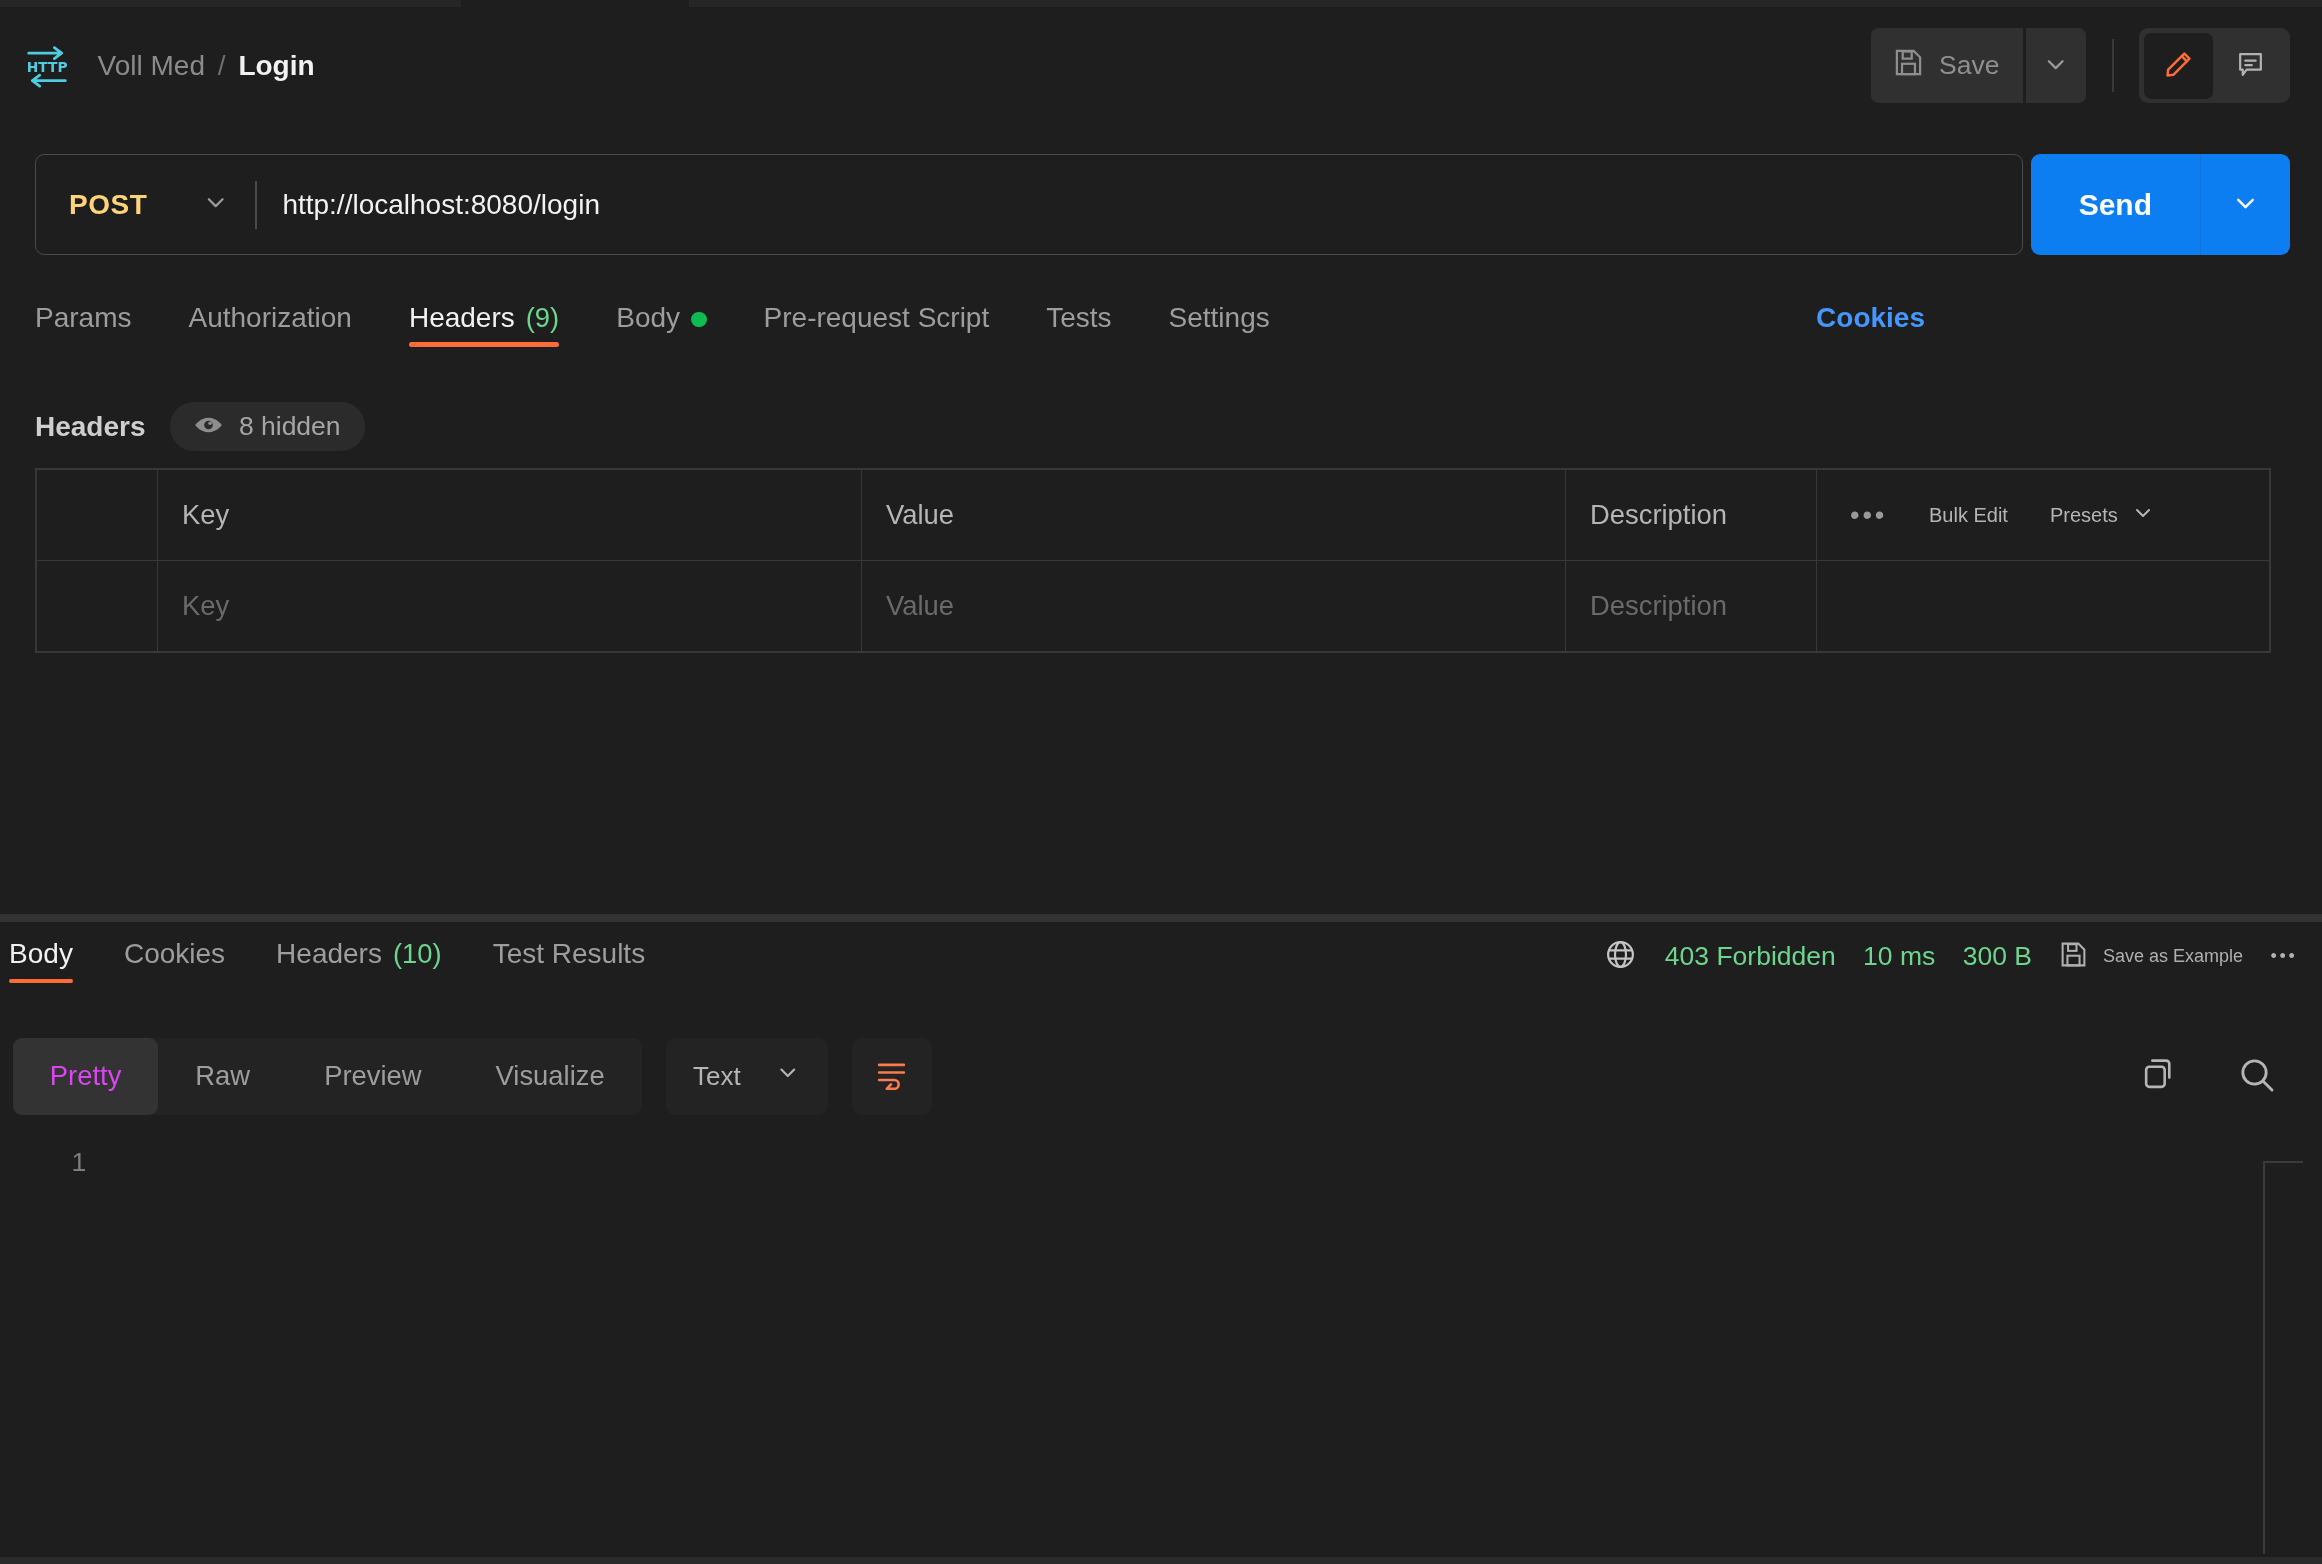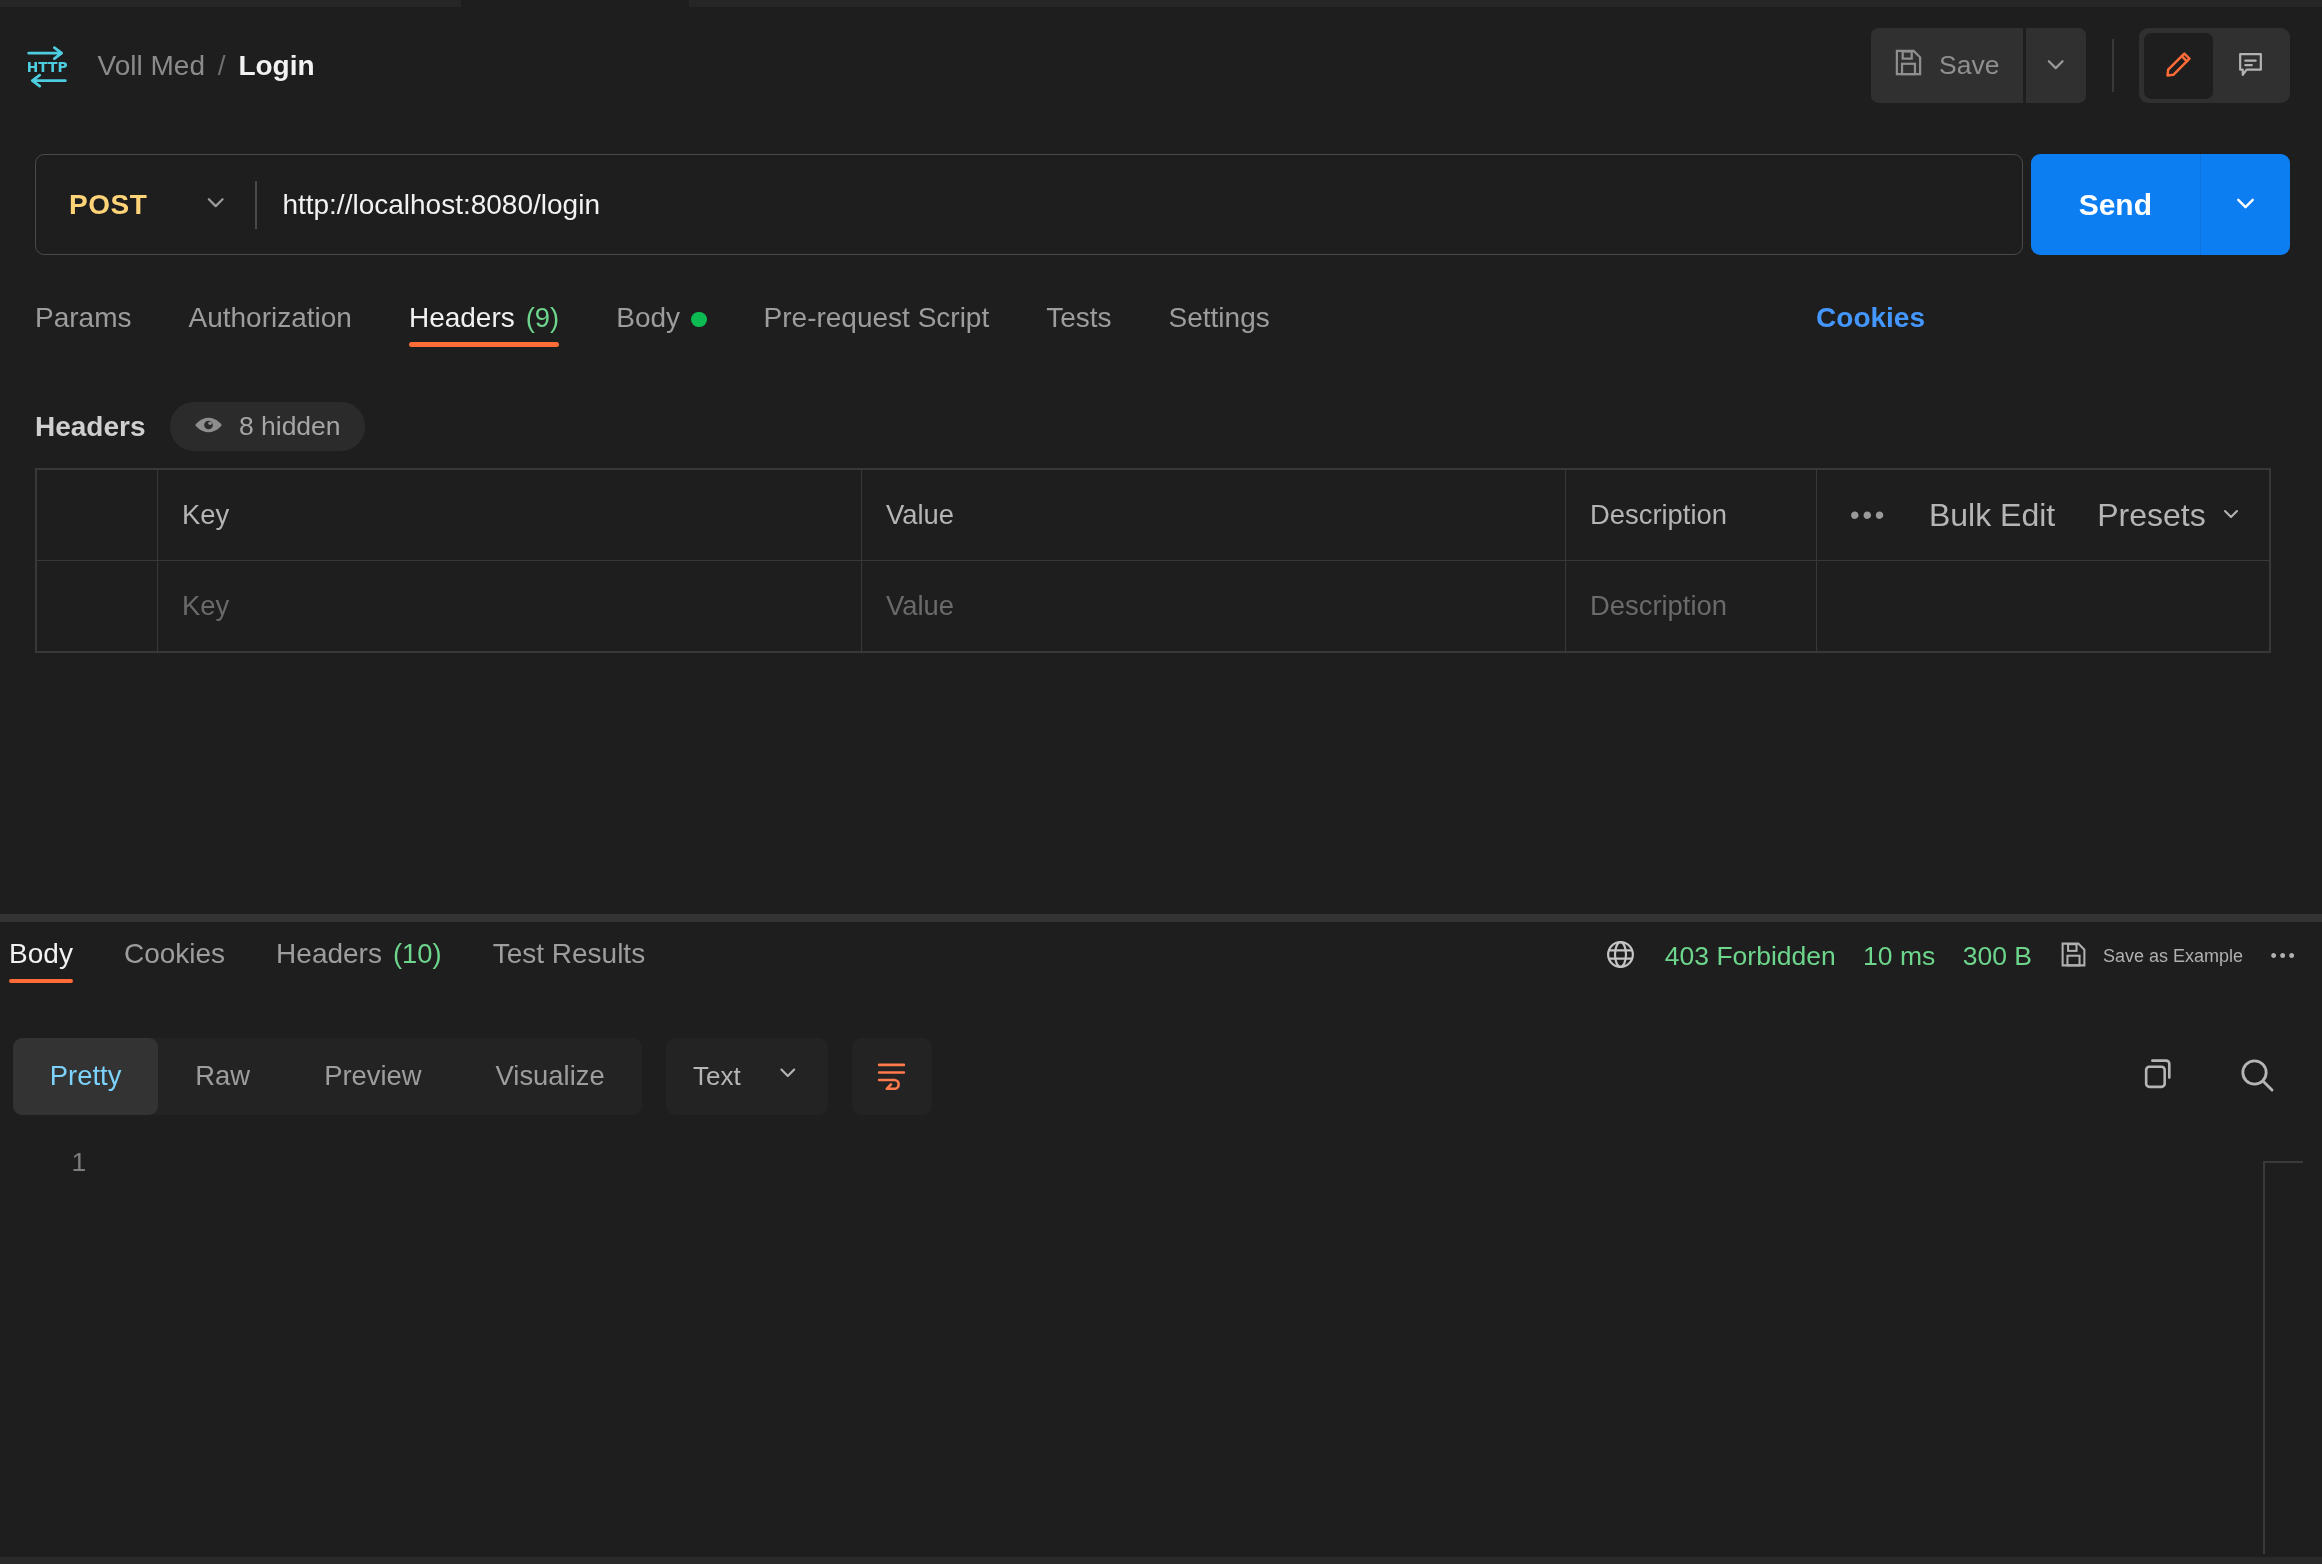--- a/index.html
+++ b/index.html
@@ -105,21 +105,21 @@
   .htable td, .htable th { border:1.8px solid #383838; height:91px; padding:0 24px; text-align:left; vertical-align:middle; font-weight:normal; }
   .col-chk { width:121px; padding:0 !important; text-align:center !important; }
   .col-key { width:704px; }
   .col-val { width:704px; }
   .col-desc { width:251px; }
   .col-actions { }
   .th-text { color:#b5b5b5; font-size:27.4px; }
   .cell-text { color:#f2f2f2; font-size:27.4px; }
   .cell-ph { color:#6a6a6a; font-size:27.4px; }
   .actions-wrap { display:flex; align-items:center; gap:42px; justify-content:flex-start; padding-left:9.1px; }
-  .act-link { color:#b5b5b5; font-size:32px; cursor:pointer; white-space:nowrap; }
+  .act-link { color:#b5b5b5; font-size:20px; cursor:pointer; white-space:nowrap; }
   .act-link.with-caret { display:flex; align-items:center; gap:12.8px; }
   .dots { letter-spacing:2.7px; color:#9a9a9a; font-size:27.4px; cursor:pointer; }
   .chk {
     width:42px; height:42px; background:#ffffff; border:1.8px solid #6b6b6b; border-radius:5.5px;
     display:inline-flex; align-items:center; justify-content:center; cursor:pointer;
   }
 
   
   .splitter { position:absolute; top:914px; left:0; width:2323px; height:8.2px; background:#333333; cursor:row-resize; }
 
@@ -140,21 +140,21 @@
   .st-gray { color:#b0b0b0; font-size:18px; cursor:pointer; }
   .st-item { display:flex; align-items:center; gap:14.6px; }
 
   
   .body-toolbar { position:absolute; top:110px; left:0; width:2323px; height:88px; display:flex; align-items:center; }
   .seg { display:flex; background:#232323; border-radius:9.1px; height:77px; align-items:stretch; margin-left:12.8px; }
   .seg-item {
     display:flex; align-items:center; justify-content:center; padding:0 37px;
     color:#9d9d9d; font-size:27.4px; cursor:pointer; border-radius:9.1px;
   }
-  .seg-item.active { background:#333333; color:#7dd3fc;text-align:right; }
+  .seg-item.active { background:#333333; color:#d946ef;text-align:right; }
   .text-select {
     display:flex; align-items:center; gap:34px; background:#232323; border-radius:9.1px;
     height:77px; padding:0 27.4px; margin-left:24px; color:#b5b5b5; font-size:26px; cursor:pointer;
   }
   .wrap-btn {
     width:80px; height:77px; background:#232323; border-radius:9.1px; margin-left:24px;
     display:flex; align-items:center; justify-content:center; cursor:pointer;
   }
   .tool-right { margin-left:auto; display:flex; align-items:center; gap:60px; padding-right:46px; }
 

